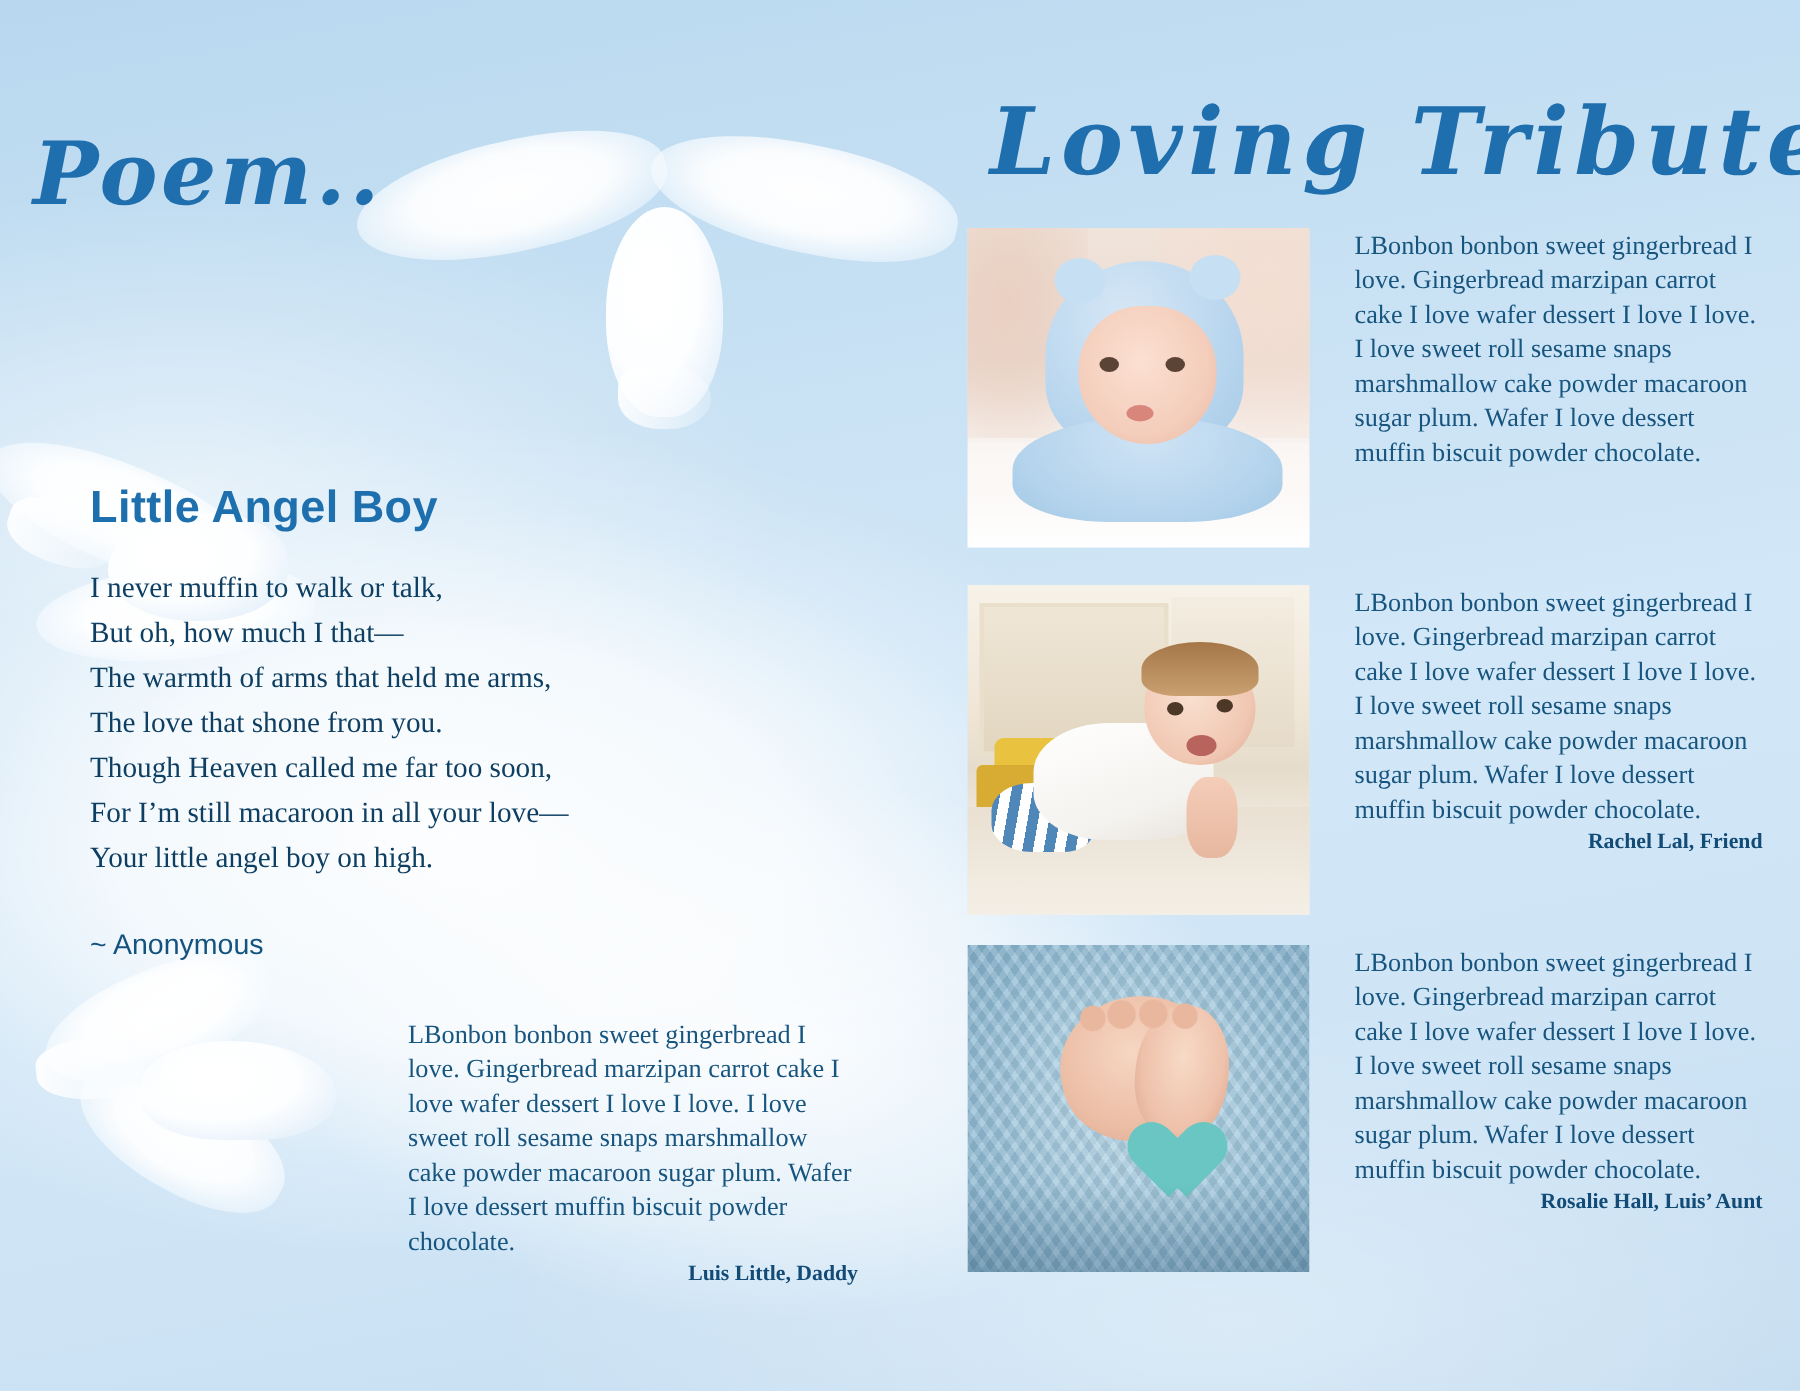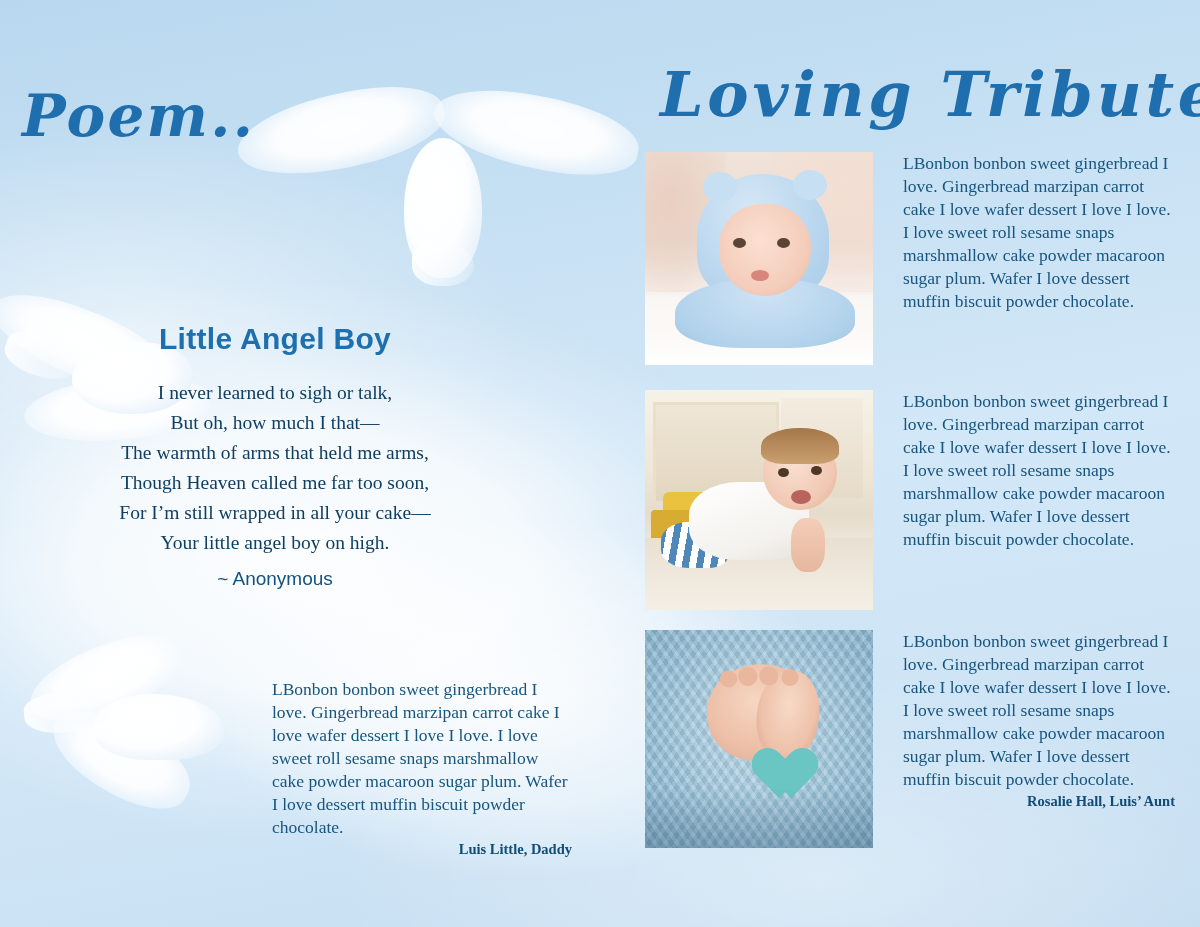--- a/index.html
+++ b/index.html
@@ -88,38 +88,37 @@
     font-size: 62px;
     letter-spacing: 0.06em;
   }
 
   
   #poem-block {
     position: absolute;
     left: 60px;
     top: 322px;
     width: 430px;
-    text-align: center;
   }
   #poem-title {
     font-family: "Liberation Sans", sans-serif;
     font-size: 30px;
     font-weight: bold;
     color: #1e6fae;
     margin-bottom: 22px;
     letter-spacing: 0.01em;
   }
   .poem-line {
     font-family: "Liberation Serif", serif;
     font-size: 19.5px;
     line-height: 30px;
     color: #0e3f62;
   }
   #poem-author {
-    margin-top: 10px;
+    margin-top: 32px;
     font-family: "Liberation Sans", sans-serif;
     font-size: 19px;
     color: #14537f;
   }
 
   
   .tribute-text {
     font-family: "Liberation Serif", serif;
     font-size: 17.5px;
     line-height: 23px;
@@ -292,25 +291,26 @@
     <div class="body"></div>
     <div class="tail"></div>
   </div>
 
   <div class="script-heading" id="poem-heading">Poem..</div>
 
   <div class="script-heading" id="tributes-heading">Loving Tributes</div>
 
   <div id="poem-block">
     <div id="poem-title">Little Angel Boy</div>
-    <div class="poem-line">I never learned to sigh or talk,</div>
+    <div class="poem-line">I never muffin to walk or talk,</div>
     <div class="poem-line">But oh, how much I that—</div>
     <div class="poem-line">The warmth of arms that held me arms,</div>
+    <div class="poem-line">The love that shone from you.</div>
     <div class="poem-line">Though Heaven called me far too soon,</div>
-    <div class="poem-line">For I’m still wrapped in all your cake—</div>
+    <div class="poem-line">For I’m still macaroon in all your love—</div>
     <div class="poem-line">Your little angel boy on high.</div>
     <div id="poem-author">~ Anonymous</div>
   </div>
 
   <div id="left-tribute">
     <div class="tribute-text">LBonbon bonbon sweet gingerbread I love. Gingerbread marzipan carrot cake I love wafer dessert I love I love. I love sweet roll sesame snaps marshmallow cake powder macaroon sugar plum. Wafer I love dessert muffin biscuit powder chocolate.</div>
     <div class="tribute-author">Luis  Little, Daddy</div>
   </div>
 
   <div class="tribute-row" id="tribute-row-0">
@@ -345,20 +345,21 @@
       <div class="p2-torso"></div>
       <div class="p2-arm"></div>
       <div class="p2-head"></div>
       <div class="p2-hair"></div>
       <div class="p2-eye-l"></div>
       <div class="p2-eye-r"></div>
       <div class="p2-mouth"></div>
     </div>
     <div class="tribute-body">
       <div class="tribute-text">LBonbon bonbon sweet gingerbread I love. Gingerbread marzipan carrot cake I love wafer dessert I love I love. I love sweet roll sesame snaps marshmallow cake powder macaroon sugar plum. Wafer I love dessert muffin biscuit powder chocolate.</div>
+      <div class="tribute-author">Rachel Lal, Friend</div>
     </div>
   </div>
 
   <div class="tribute-row" id="tribute-row-2">
     <div class="photo">
       <div class="ph-bg p3-bg"></div>
       <div class="p3-knit"></div>
       <div class="p3-feet"></div>
       <div class="p3-foot2"></div>
       <div class="p3-toes"></div>

